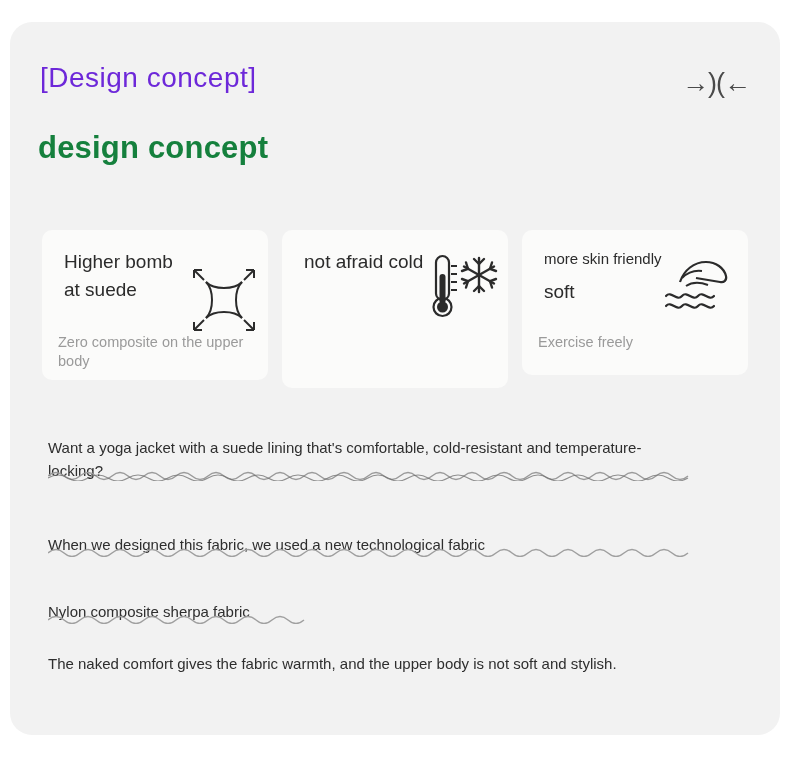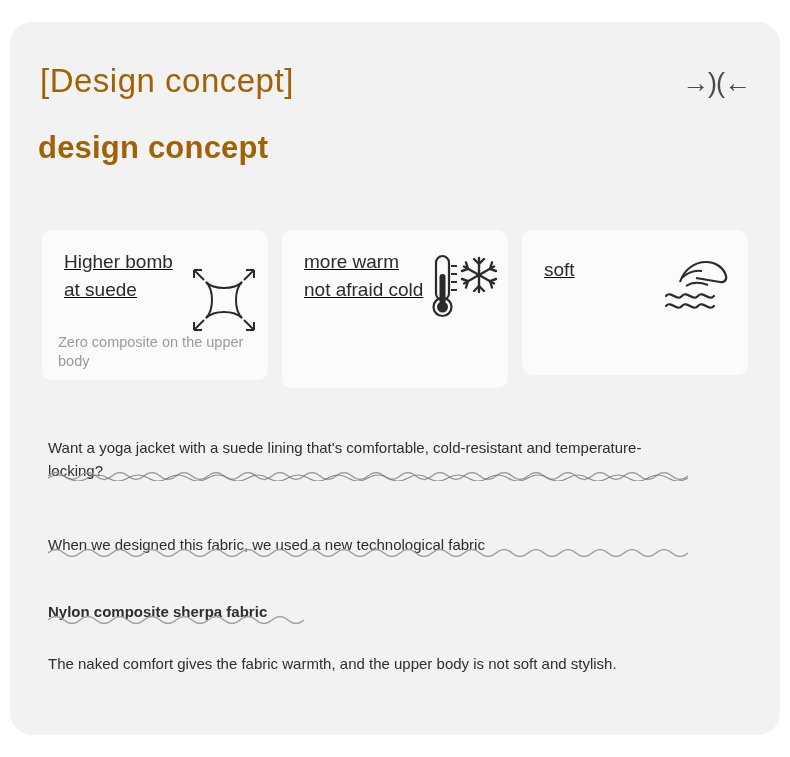--- a/index.html
+++ b/index.html
@@ -34,22 +34,22 @@
     left: 30px;
     top: 40px;
     width: 710px;
     height: 50px;
   }
 
   .bracket-title {
     position: absolute;
     left: 0;
     top: 0;
-    font-size: 33px;
-    color: #a16207;
+    font-size: 28px;
+    color: #6d28d9;
     letter-spacing: 0.5px;
     font-weight: 400;
     white-space: nowrap;
   }
 
   .arrows {
     position: absolute;
     right: 0;
     top: 6px;
     font-size: 27px;
@@ -57,42 +57,41 @@
     letter-spacing: -1px;
     white-space: nowrap;
   }
 
   .big-title {
     position: absolute;
     left: 28px;
     top: 108px;
     font-size: 31px;
     font-weight: 700;
-    color: #a16207;
+    color: #15803d;
     letter-spacing: 0.2px;
     text-align: center;
   }
 
   .cards {
     position: absolute;
     left: 32px;
     top: 208px;
     width: 708px;
     display: flex;
     gap: 14px;
     align-items: flex-start;
   }
 
   .card {
     position: relative;
     background: #fbfbfa;
     border-radius: 10px;
     padding: 18px 16px 20px 22px;
     box-sizing: border-box;
-    text-decoration: underline;
   }
 
   .card.c1 { width: 226px; height: 150px; }
   .card.c2 { width: 226px; height: 158px; }
   .card.c3 { width: 226px; height: 145px; }
 
   .card-line1 {
     font-size: 19px;
     color: #2b2b2b;
     line-height: 1.45;
@@ -137,21 +136,21 @@
 
   .para {
     position: relative;
     font-size: 15px;
     color: #2e2e2e;
     line-height: 1.5;
     margin-bottom: 44px;
   }
   .para.p1 { width: 640px; margin-bottom: 52px; }
   .para.p2 { width: 560px; }
-  .para.p3 { width: 300px; margin-bottom: 30px; font-weight: bold; }
+  .para.p3 { width: 300px; margin-bottom: 30px; }
   .para.p4 { width: 680px; }
 
   
   .squiggle {
     position: absolute;
     left: 0;
     width: 100%;
     height: 14px;
     pointer-events: none;
   }
@@ -192,21 +191,20 @@
             <path d="M52 52 L62 62" stroke="#2b2b2b" stroke-width="2" fill="none"></path>
             <path d="M62 62 L54 62 M62 62 L62 54" stroke="#2b2b2b" stroke-width="2" fill="none"></path>
             <path d="M12 52 L2 62" stroke="#2b2b2b" stroke-width="2" fill="none"></path>
             <path d="M2 62 L10 62 M2 62 L2 54" stroke="#2b2b2b" stroke-width="2" fill="none"></path>
           </svg>
         </div>
         <div class="card-sub">Zero composite on the upper body</div>
       </div>
 
       <div class="card c2">
-        <div class="card-line1">more warm</div>
         <div class="card-line2">not afraid cold</div>
         <div class="card-icon icon-thermo">
           <svg viewBox="0 0 78 70" width="78" height="70">
 
             <rect x="14" y="4" width="13" height="44" rx="6.5" fill="none" stroke="#2b2b2b" stroke-width="2.2"></rect>
             <circle cx="20.5" cy="55" r="9" fill="none" stroke="#2b2b2b" stroke-width="2.2"></circle>
             <rect x="17.5" y="22" width="6" height="30" rx="3" fill="#2b2b2b"></rect>
             <circle cx="20.5" cy="55" r="5.5" fill="#2b2b2b"></circle>
             <line x1="29" y1="14" x2="35" y2="14" stroke="#2b2b2b" stroke-width="2"></line>
             <line x1="29" y1="22" x2="35" y2="22" stroke="#2b2b2b" stroke-width="2"></line>
@@ -228,32 +226,34 @@
               <line x1="68" y1="16.8" x2="70" y2="10.5"></line>
               <line x1="68" y1="16.8" x2="74" y2="19"></line>
               <line x1="46" y1="29.2" x2="44" y2="35.5"></line>
               <line x1="46" y1="29.2" x2="40" y2="27"></line>
             </g>
           </svg>
         </div>
       </div>
 
       <div class="card c3">
+        <div class="card-line1">more skin friendly</div>
         <div class="card-line2">soft</div>
         <div class="card-icon icon-wave">
           <svg viewBox="0 0 72 62" width="72" height="62">
             <path d="M20 30 C24 18 34 10 46 10 C56 10 64 16 66 24 C67 28 64 31 60 30 L36 26" fill="none" stroke="#2b2b2b" stroke-width="2.2" stroke-linejoin="round"></path>
             <path d="M22 26 C28 20 34 18 42 19" fill="none" stroke="#2b2b2b" stroke-width="2"></path>
             <path d="M26 34 C32 30 40 30 48 33" fill="none" stroke="#2b2b2b" stroke-width="2"></path>
             <g stroke="#2b2b2b" stroke-width="2.2" fill="none" stroke-linecap="round">
               <path d="M6 44 C11 38 17 50 22 44 C27 38 33 50 38 44 C43 38 49 50 54 44"></path>
               <path d="M6 54 C11 48 17 60 22 54 C27 48 33 60 38 54 C43 48 49 60 54 54"></path>
             </g>
           </svg>
         </div>
+        <div class="card-sub">Exercise freely</div>
       </div>
 
     </div>
 
     <div class="paragraphs">
 
       <div class="para p1">
         <span>Want a yoga jacket with a suede lining that's comfortable, cold-resistant and temperature-locking?</span>
         <span class="squiggle sq1">
           <svg viewBox="0 0 645 14" width="645" height="14" preserveAspectRatio="none">

